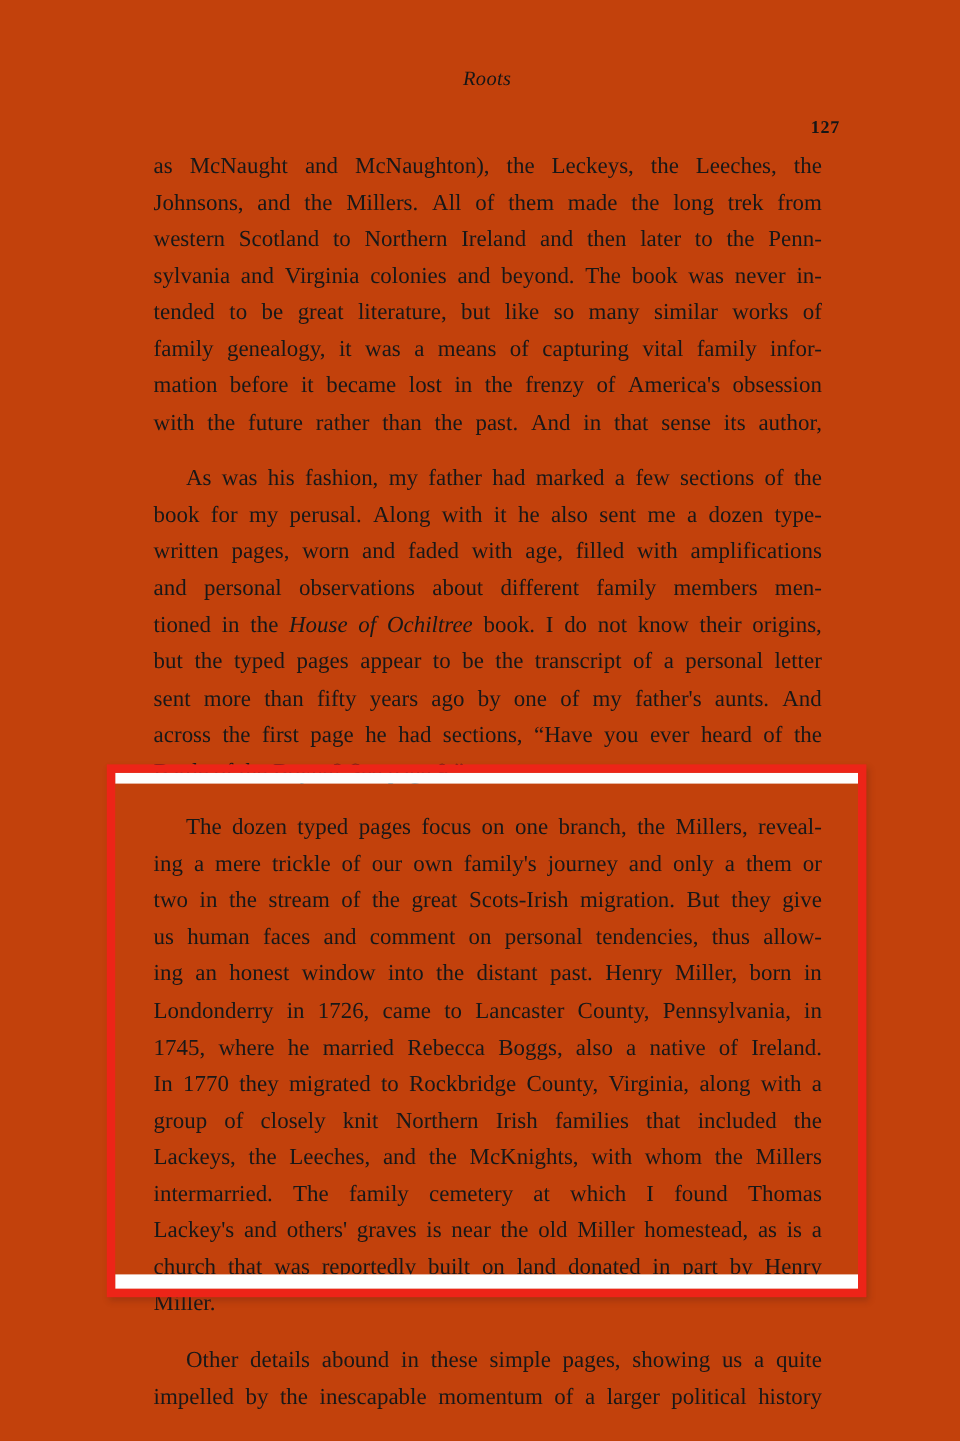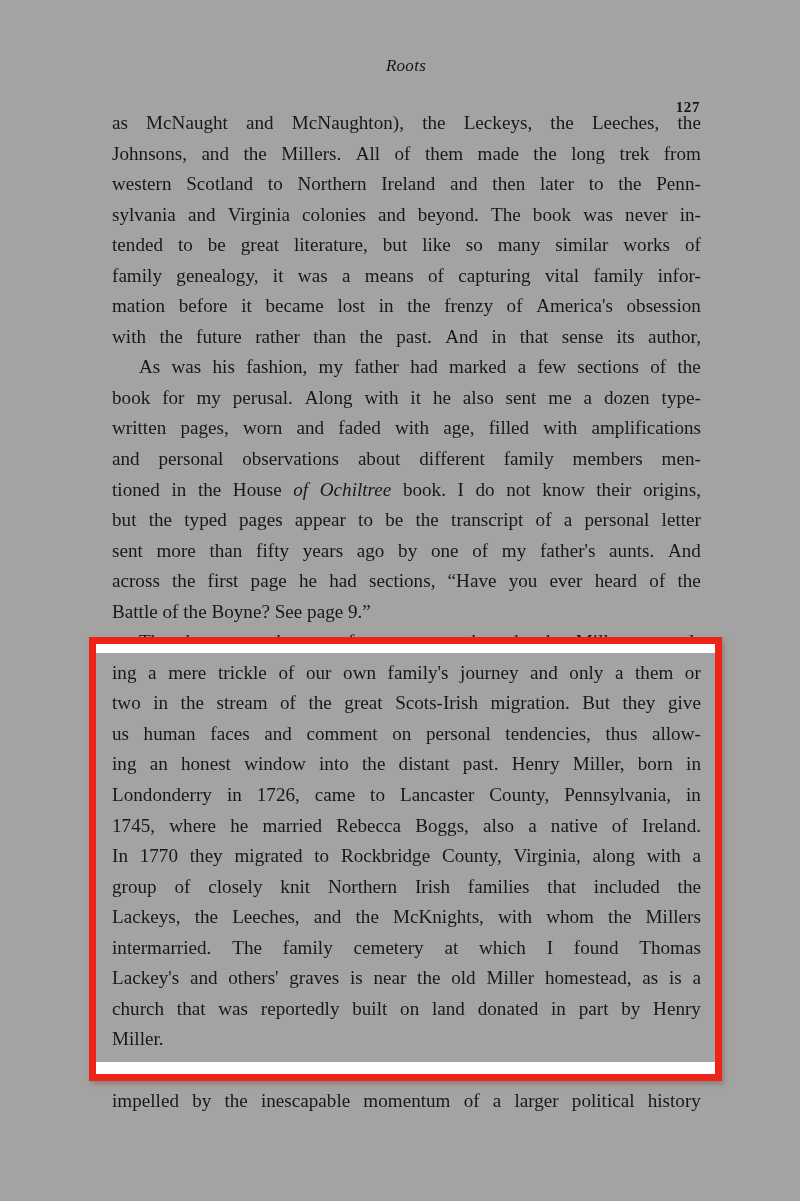--- a/index.html
+++ b/index.html
@@ -14,21 +14,21 @@
     overflow: hidden;
     font-family: "Liberation Serif", "DejaVu Serif", serif;
     color: #1a1a1a;
     -webkit-font-smoothing: antialiased;
   }
 
   
   #page-sheet {
     position: absolute;
     inset: 0;
-    background: #a3a3a3;
+    background: #c2410c;
   }
 
   
   #running-head {
     position: absolute;
     left: 112px;
     top: 56px;
     width: 588px;
     height: 26px;
   }
@@ -57,21 +57,21 @@
 
   
   #text-column {
     position: absolute;
     left: 112px;
     top: 108px;
     width: 589px;
   }
 
   .para {
-    margin: 0;
+    margin: 16px;
     font-size: 19.1px;
     line-height: 30.55px;
     text-align: justify;
     text-justify: inter-word;
     letter-spacing: 0.02px;
     color: #181818;
   }
 
   .para .ln {
     display: block;
@@ -291,21 +291,21 @@
           <span>about</span>
           <span>different</span>
           <span>family</span>
           <span>members</span>
           <span>men-</span>
         </span>
       <span class="ln just">
           <span>tioned</span>
           <span>in</span>
           <span>the</span>
-          <span style="">House</span>
+          <span style="font-style: italic;">House</span>
           <span style="font-style: italic;">of</span>
           <span style="font-style: italic;">Ochiltree</span>
           <span>book.</span>
           <span>I</span>
           <span>do</span>
           <span>not</span>
           <span>know</span>
           <span>their</span>
           <span>origins,</span>
         </span>

